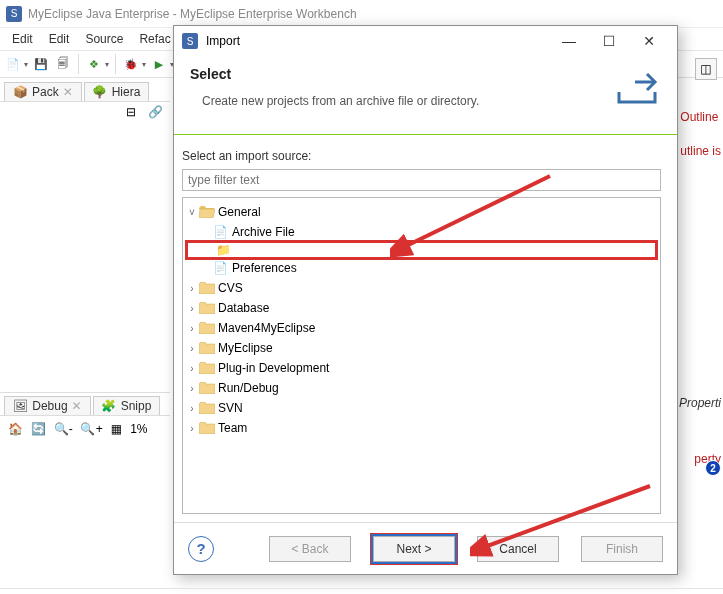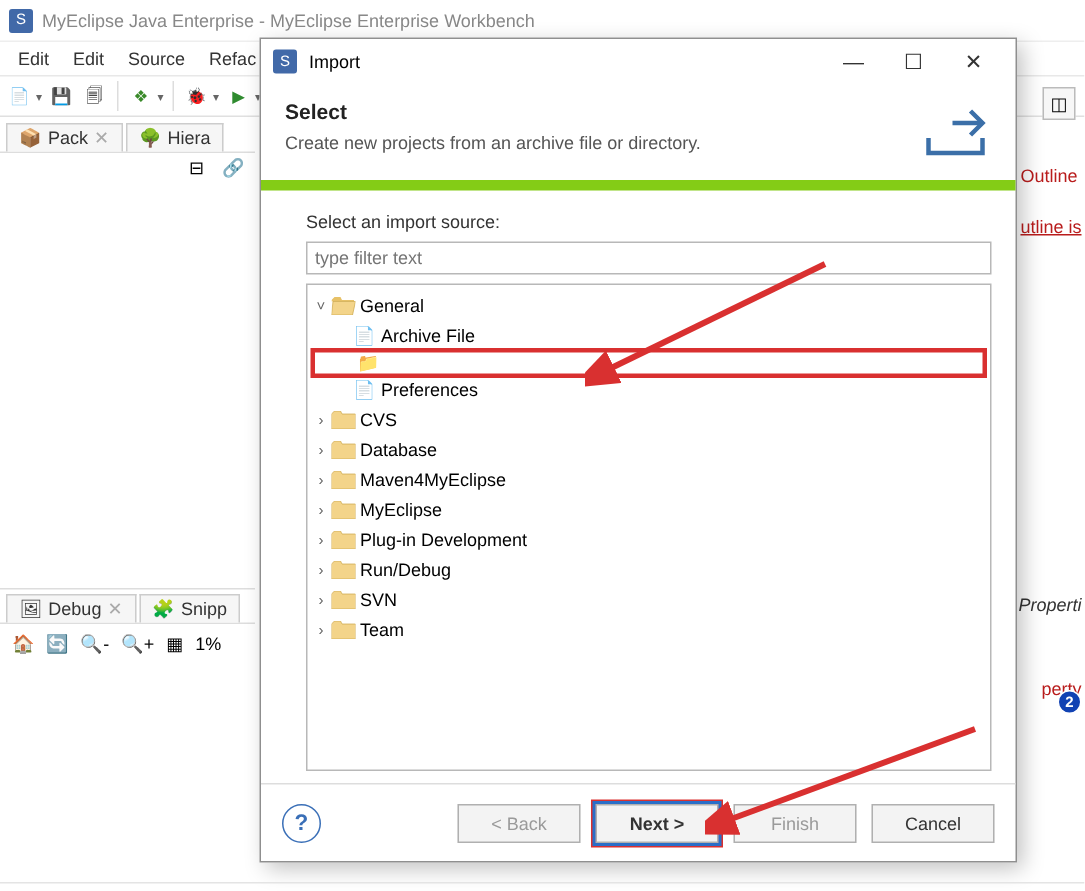--- a/index.html
+++ b/index.html
@@ -33,40 +33,40 @@
   .right-labels { position: absolute; right: 2px; top: 110px; color: #b91c1c; }
   .right-labels div { margin-bottom: 6px; }
   .badge { position: absolute; width: 16px; height: 16px; border-radius: 50%; background: #1142b3; color: #fff; font-size: 10px; display: flex; align-items: center; justify-content: center; border: 1px solid #fff; font-weight: bold; }
 
   
   .dialog { position: absolute; left: 173px; top: 25px; width: 505px; height: 550px; background: #fff; border: 1px solid #8f8f8f; box-shadow: 4px 4px 14px rgba(0,0,0,0.25); display: flex; flex-direction: column; }
   .dlg-titlebar { height: 30px; display: flex; align-items: center; padding: 0 8px; }
   .dlg-titlebar .app-icon { width: 16px; height: 16px; background: #4169a8; border-radius: 2px; margin-right: 8px; display: flex; align-items: center; justify-content: center; color: #fff; font-size: 10px; }
   .dlg-titlebar .spacer { flex: 1; }
   .dlg-titlebar .winbtn { width: 40px; height: 26px; display: flex; align-items: center; justify-content: center; font-size: 14px; color: #333; }
-  .dlg-header { padding: 10px 16px 14px 16px; border-bottom: 7px solid #84cc16; display: flex; }
+  .dlg-header { padding: 10px 16px 14px 16px; border-bottom: 1px solid #84cc16; display: flex; }
   .dlg-header-text h2 { margin: 0 0 6px 0; font-size: 14px; font-weight: 600; color: #222; }
-  .dlg-header-text p { margin: 0; color: #555; }
+  .dlg-header-text p { margin: 12px; color: #555; }
   .dlg-banner { margin-left: auto; width: 48px; height: 40px; }
-  .dlg-body { flex: 1; padding: 14px 16px 8px 30px; display: flex; flex-direction: column; }
+  .dlg-body { flex: 1; padding: 14px 16px 8px 8px; display: flex; flex-direction: column; }
   .dlg-body label { color: #333; margin-bottom: 6px; display: block; }
   .filter { width: 100%; height: 22px; border: 1px solid #b8b8b8; padding: 0 5px; color: #888; margin-bottom: 6px; }
   .tree { flex: 1; border: 1px solid #b8b8b8; padding: 4px 2px; overflow: auto; position: relative; }
   .tree-row { display: flex; align-items: center; height: 20px; white-space: nowrap; }
   .tw { width: 14px; display: inline-flex; justify-content: center; color: #666; font-size: 10px; }
   .fld { width: 16px; height: 14px; display: inline-flex; align-items: center; justify-content: center; margin-right: 3px; }
   .fld svg { display: block; }
   .sel { background: #fff; border: 3px solid #d93030; padding: 0 2px; margin: -2px 0; }
   .node-label {}
 
   .dlg-footer { height: 52px; border-top: 1px solid #ddd; display: flex; align-items: center; padding: 0 14px; gap: 10px; }
   .help { width: 26px; height: 26px; border: 1.5px solid #3a6fb7; border-radius: 50%; color: #3a6fb7; display: flex; align-items: center; justify-content: center; font-weight: bold; font-size: 15px; }
-  .btn { height: 26px; min-width: 82px; border: 1px solid #b0b0b0; background: #f3f3f3; color: #333; display: flex; align-items: center; justify-content: center; padding: 0 14px; }
+  .btn { height: 26px; min-width: 82px; border: 1px solid #b0b0b0; background: #f3f3f3; color: #333; display: flex; align-items: center; justify-content: center; padding: 0 14px; margin-left: 12px; }
   .btn.disabled { color: #9a9a9a; }
-  .btn.primary { outline: 2px solid #2a6ec8; outline-offset: 0; font-weight: bold; }
+  .btn.primary { outline: 2px solid #2a6ec8; outline-offset: 0; }
   .btn.boxed { box-shadow: 0 0 0 3px #d93030; }
 
   
   .arrow { position: absolute; pointer-events: none; }
 
   .bottom-border { position: absolute; left: 0; bottom: 0; width: 100%; height: 6px; border-top: 1px solid #e4e4e4; }
 </style>
 </head>
 <body>
 
@@ -135,21 +135,21 @@
   <span>🏠</span>
   <span>🔄</span>
   <span>🔍-</span>
   <span>🔍+</span>
   <span>▦</span>
   <span>1%</span>
 </div>
 
 <div class="right-labels">
   <div>Outline</div>
-  <div style="margin-top:20px;text-decoration:underline;">utline is</div>
+  <div style="margin-top:20px;">utline is</div>
 </div>
 <div style="position:absolute; right:2px; top:396px; color:#333;font-style:italic;">Properti</div>
 <div style="position:absolute; right:2px; top:452px; color:#b91c1c;">perty</div>
 
 <div class="badge" style="right:48px; top:142px;">1</div>
 <div class="badge" style="right:2px; top:460px;">2</div>
 
 <div class="dialog">
   <div class="dlg-titlebar">
     <span class="app-icon">S</span>
@@ -274,22 +274,22 @@
         <span class="node-label">Team</span>
       </div>
     </div>
   </div>
 
   <div class="dlg-footer">
     <div class="help">?</div>
     <div style="flex:1"></div>
     <div class="btn disabled">&lt; Back</div>
     <div class="btn primary boxed">Next &gt;</div>
+    <div class="btn">Cancel</div>
     <div class="btn disabled">Finish</div>
-    <div class="btn">Cancel</div>
   </div>
 </div>
 
 <svg class="arrow" style="left:390px; top:170px;" width="170" height="90">
   <defs>
       <marker id="ah1" markerWidth="10" markerHeight="10" refX="2" refY="3" orient="auto">
         <path d="M0,0 L0,6 L8,3 z" fill="#d93030"></path>
       </marker>
     </defs>
   <line x1="160" y1="6" x2="12" y2="78" stroke="#d93030" stroke-width="4" marker-end="url(#ah1)"></line>

